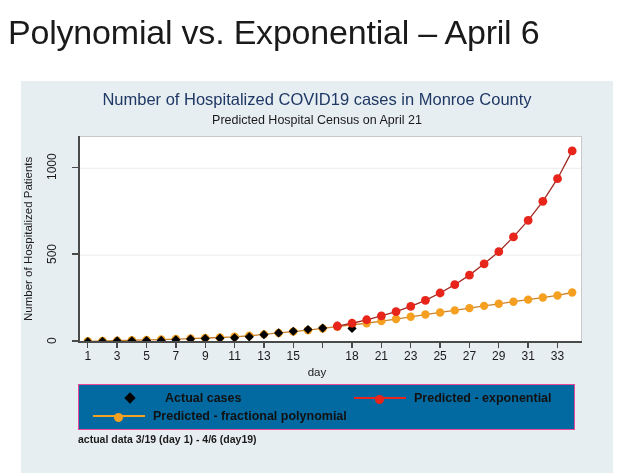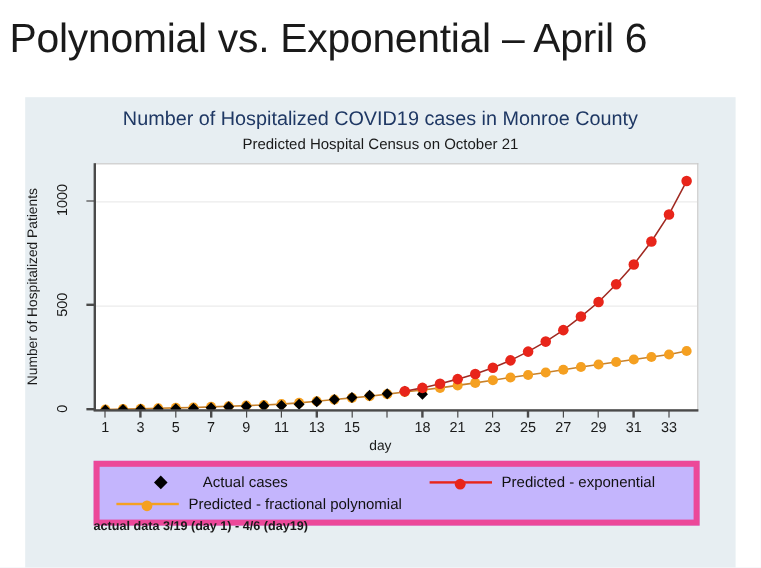--- a/index.html
+++ b/index.html
@@ -99,22 +99,23 @@
     position:absolute;
     left:0; top:285px; width:592px;
     text-align:center;
     font-size:11.5px; color:#1a1a1a;
   }
   
   #legend-box {
     position:absolute;
     left:57px; top:303px;
     width:495px; height:44px;
-    background:#c4b5fd;
-    border:5px solid #ec4899;
+    background:#0369a1;
+    border:1px solid #ec4899;
+    font-weight:bold;
   }
   .legend-entry { position:absolute; display:flex; align-items:center; white-space:nowrap; }
   .legend-label { font-size:12.5px; color:#111; }
   .legend-key { width:52px; height:14px; position:relative; margin-right:8px; }
   .key-line { position:absolute; left:0; top:6px; width:52px; height:2px; }
   .key-dot  { position:absolute; left:21px; top:3.5px; width:9px; height:9px; border-radius:50%; }
   .key-diamond {
     position:absolute; left:21px; top:3px; width:8px; height:8px;
     transform:rotate(45deg); background:#000;
   }
@@ -127,21 +128,21 @@
   }
 </style>
 </head>
 <body>
 
 <div id="slide-title">Polynomial vs. Exponential – April 6</div>
 
 <div id="chart-panel">
 
   <div id="chart-title">Number of Hospitalized COVID19 cases in Monroe County</div>
-  <div id="chart-subtitle">Predicted Hospital Census on October 21</div>
+  <div id="chart-subtitle">Predicted Hospital Census on April 21</div>
 
   <div id="y-axis-title">Number of Hospitalized Patients</div>
 
   <div id="plot-area">
     <svg id="plot-svg" width="502" height="205">
         <line x1="0" y1="118.13559322033899" x2="502" y2="118.13559322033899" stroke="#ebebeb" stroke-width="1"></line>
         <line x1="0" y1="31.27118644067798" x2="502" y2="31.27118644067798" stroke="#ebebeb" stroke-width="1"></line>
         <path d="M8.81,204.31 L23.49,203.96 L38.16,203.61 L52.84,203.26 L67.52,202.92 L82.20,202.57 L96.88,202.05 L111.56,201.53 L126.23,201.00 L140.91,200.48 L155.59,199.79 L170.27,198.75 L184.95,197.36 L199.63,195.97 L214.30,194.58 L228.98,193.19 L243.66,191.45 L258.34,189.71 L273.02,187.97 L287.70,186.24 L302.37,184.15 L317.05,182.07 L331.73,179.81 L346.41,177.55 L361.09,175.47 L375.77,173.38 L390.44,171.12 L405.12,168.86 L419.80,166.78 L434.48,164.69 L449.16,162.61 L463.84,160.53 L478.51,158.44 L493.19,155.49 " fill="none" stroke="#C9822A" stroke-width="1.3"></path>
         <circle cx="8.81" cy="204.31" r="4.2" fill="#F5A021"></circle>
         <circle cx="23.49" cy="203.96" r="4.2" fill="#F5A021"></circle>

